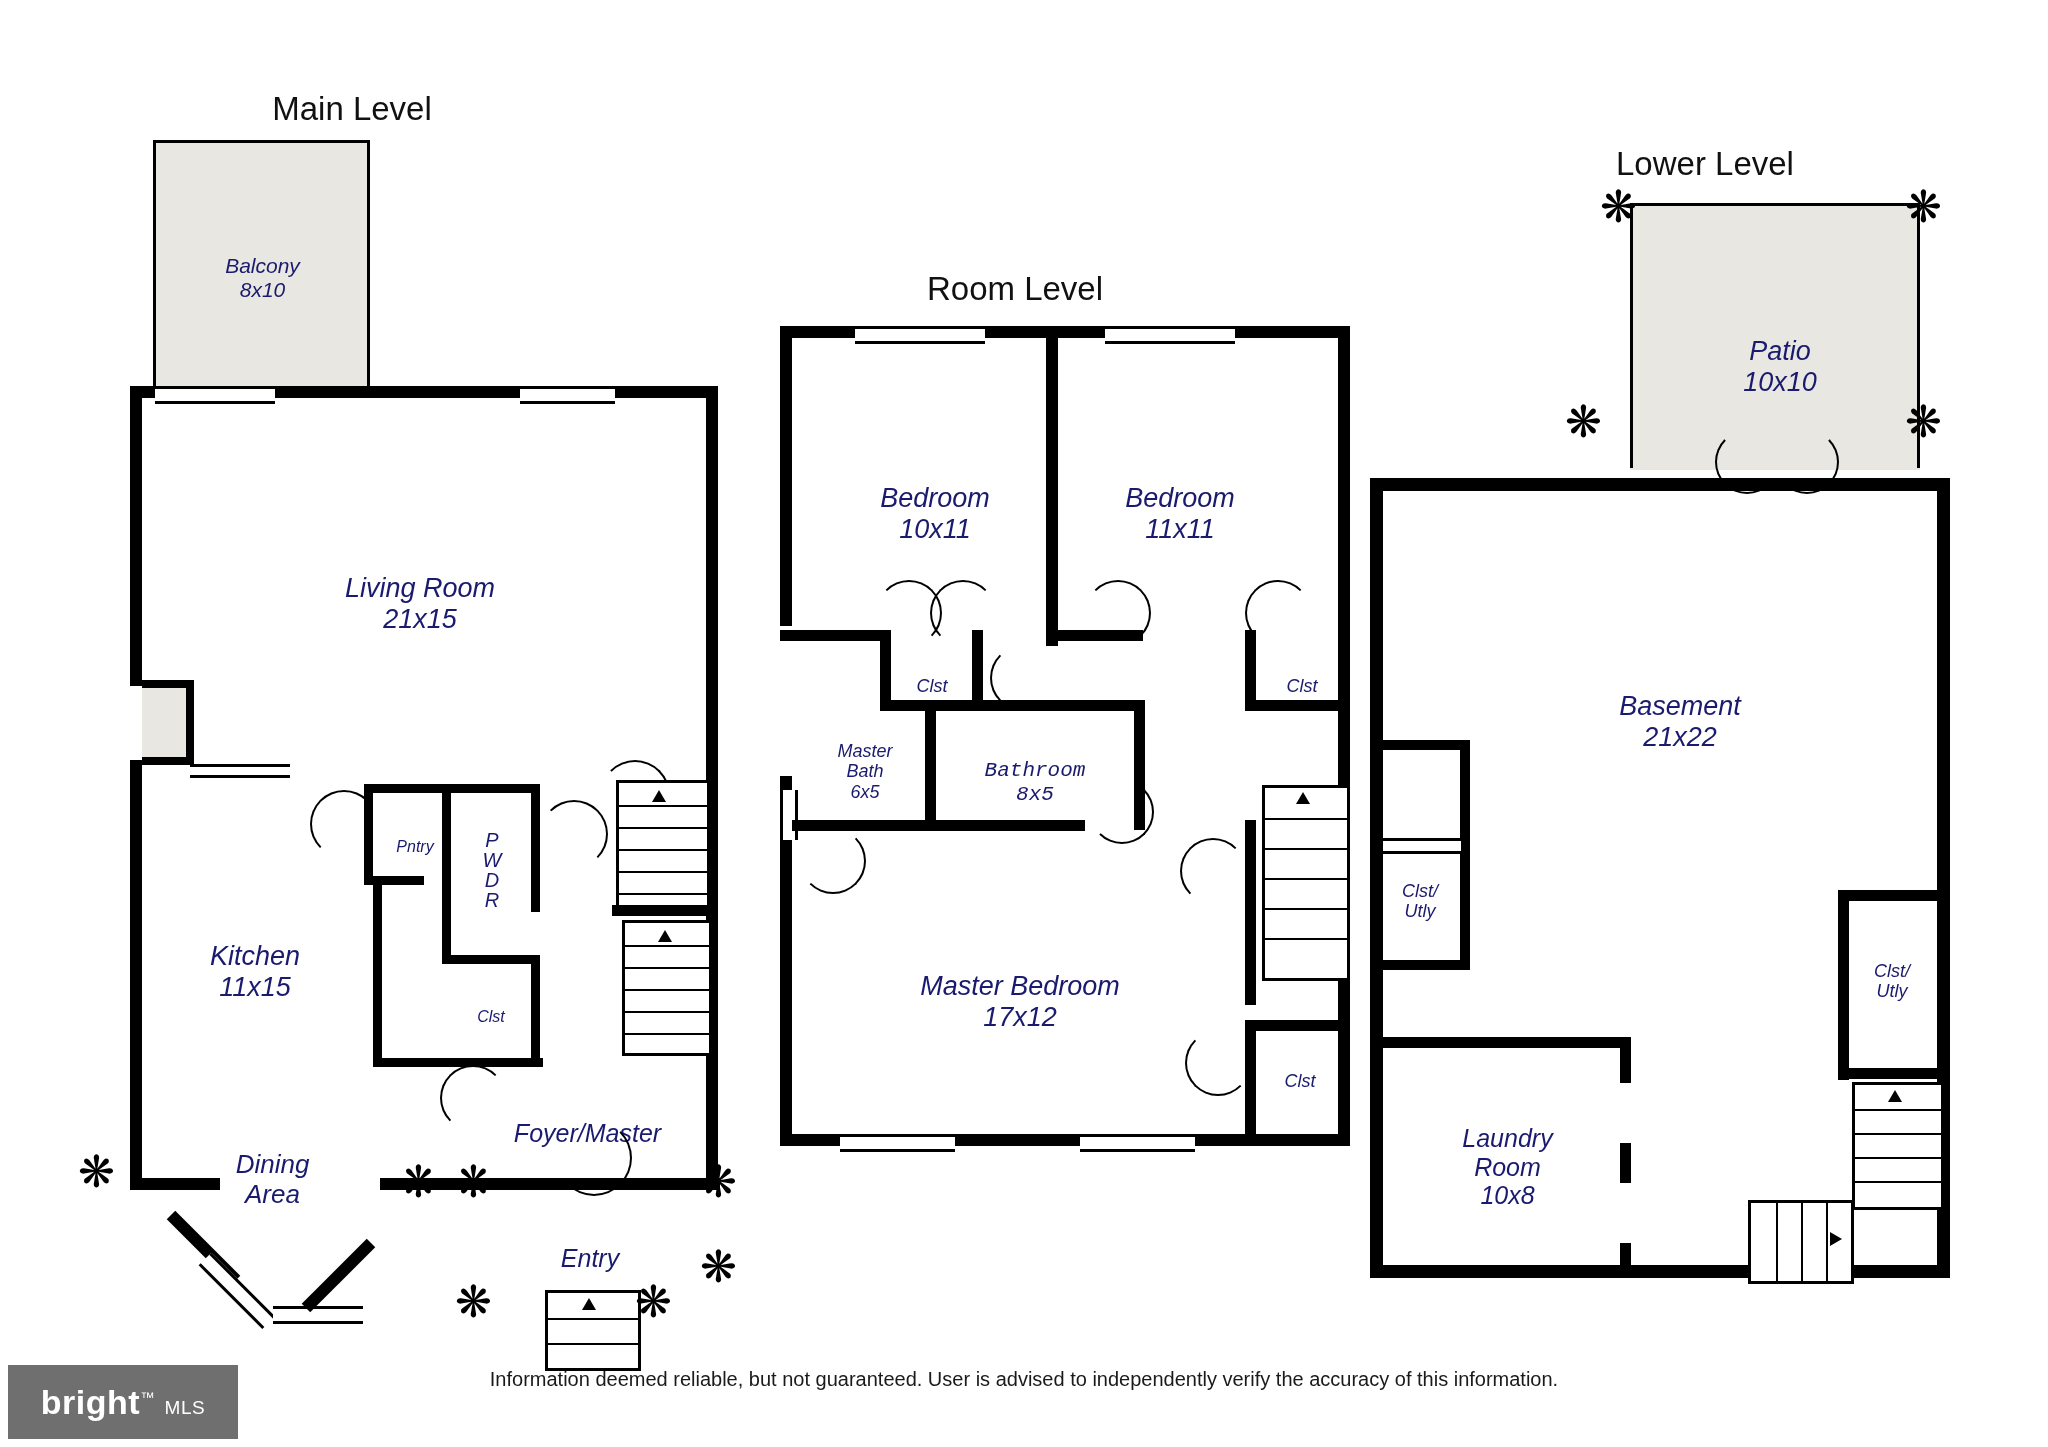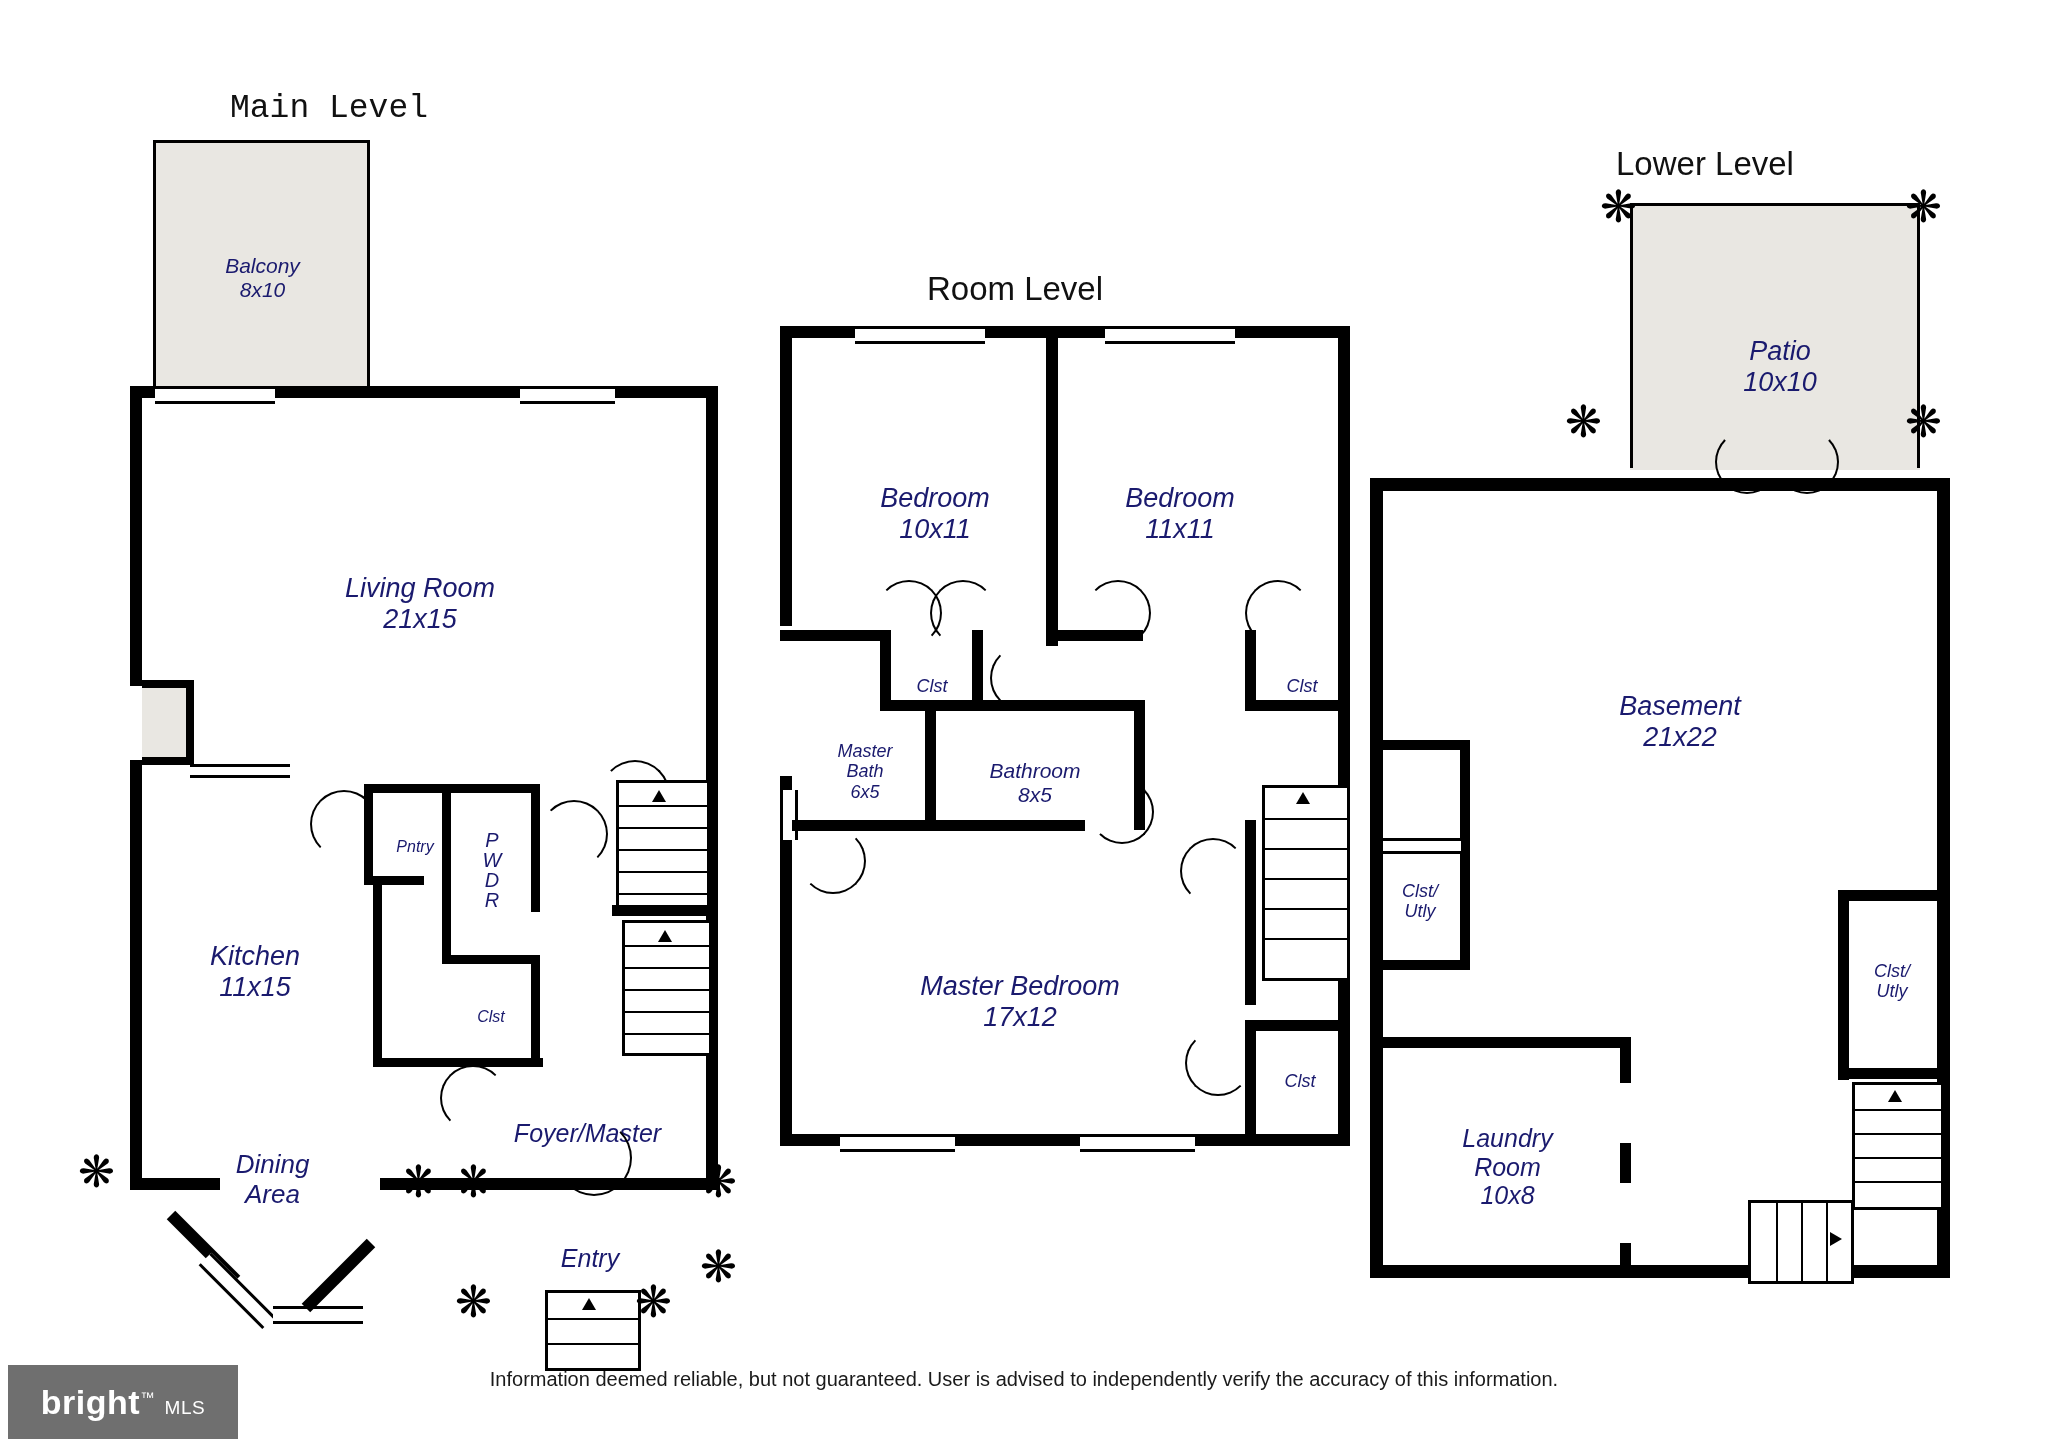--- a/index.html
+++ b/index.html
@@ -27,21 +27,21 @@
   .logo{position:absolute;left:8px;bottom:8px;width:230px;height:74px;background:#6f6f6f;
         display:flex;align-items:center;justify-content:center;}
   .logo .txt{color:#ffffff;font-size:34px;letter-spacing:.5px;}
   .logo .txt b{font-weight:700;}
   .logo .txt .mls{font-size:19px;}
   .pwdr{font-size:20px;font-style:italic;line-height:1.0;}
 </style>
 </head>
 <body>
 
-<div class="level-title" style="left:169px;top:90px;width:320px;font-family:Liberation Mono, monospace;">Main Level</div>
+<div class="level-title" style="left:192px;top:90px;width:320px;">Main Level</div>
 
 <div class="room-fill" style="left:155px;top:140px;width:215px;height:250px;"></div>
 <div class="wall" style="left:153px;top:140px;width:3px;height:252px;"></div>
 <div class="wall" style="left:153px;top:140px;width:217px;height:3px;"></div>
 <div class="wall" style="left:367px;top:140px;width:3px;height:252px;"></div>
 <div class="label rm-sm" style="left:150px;top:230px;width:225px;">
   <span>Balcony</span><br><span>8x10</span>
 </div>
 
 <div class="wall" style="left:130px;top:386px;width:588px;height:12px;"></div>
@@ -181,21 +181,21 @@
 
 <div class="wall" style="left:925px;top:700px;width:11px;height:130px;"></div>
 <div class="wall" style="left:792px;top:820px;width:144px;height:11px;"></div>
 <div class="wall" style="left:925px;top:700px;width:220px;height:11px;"></div>
 <div class="wall" style="left:1134px;top:700px;width:11px;height:130px;"></div>
 <div class="wall" style="left:925px;top:820px;width:160px;height:11px;"></div>
 <div class="label rm-xs" style="left:800px;top:720px;width:130px;">
   <span>Master
 Bath</span><br><span>6x5</span>
 </div>
-<div class="label rm-sm" style="left:940px;top:735px;width:190px;">
+<div class="label rm-sm" style="left:940px;top:735px;width:190px;font-family:Liberation Mono, monospace;">
   <span>Bathroom</span><br><span>8x5</span>
 </div>
 
 <div class="label rm" style="left:860px;top:940px;width:320px;">
   <span>Master Bedroom</span><br><span>17x12</span>
 </div>
 
 <div class="wall" style="left:1245px;top:1020px;width:105px;height:11px;"></div>
 <div class="wall" style="left:1245px;top:1020px;width:11px;height:115px;"></div>
 <div class="label rm-xs" style="left:1250px;top:1050px;width:100px;">

